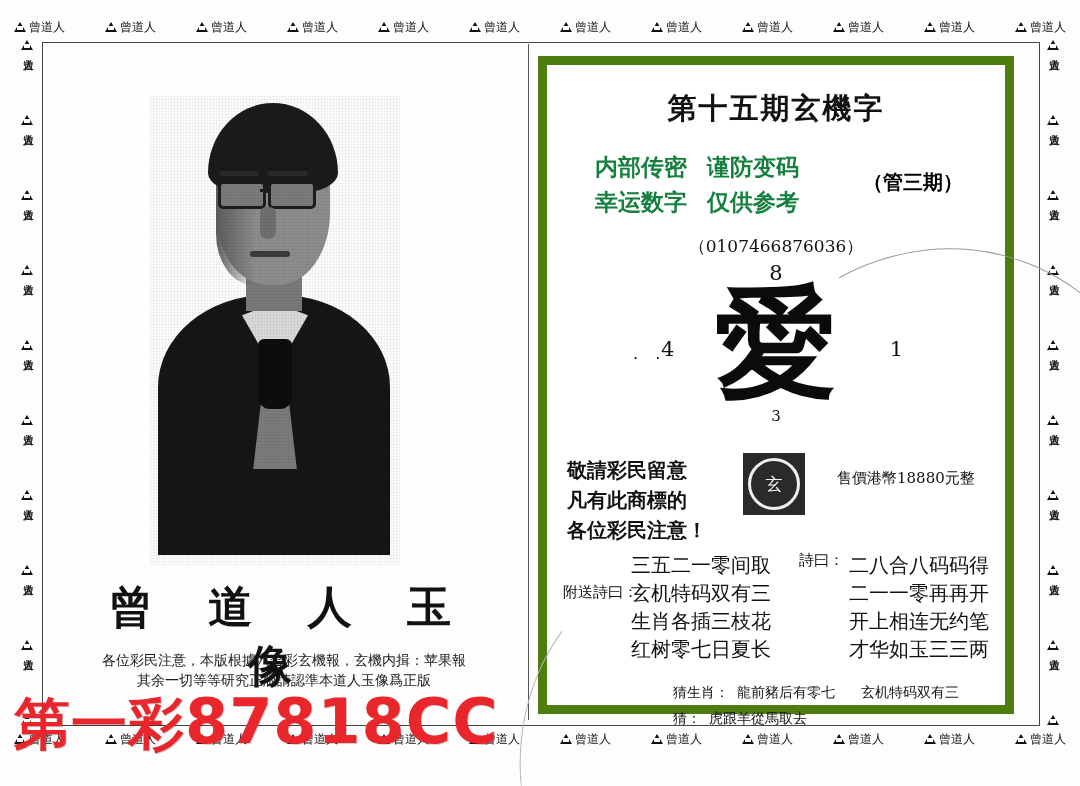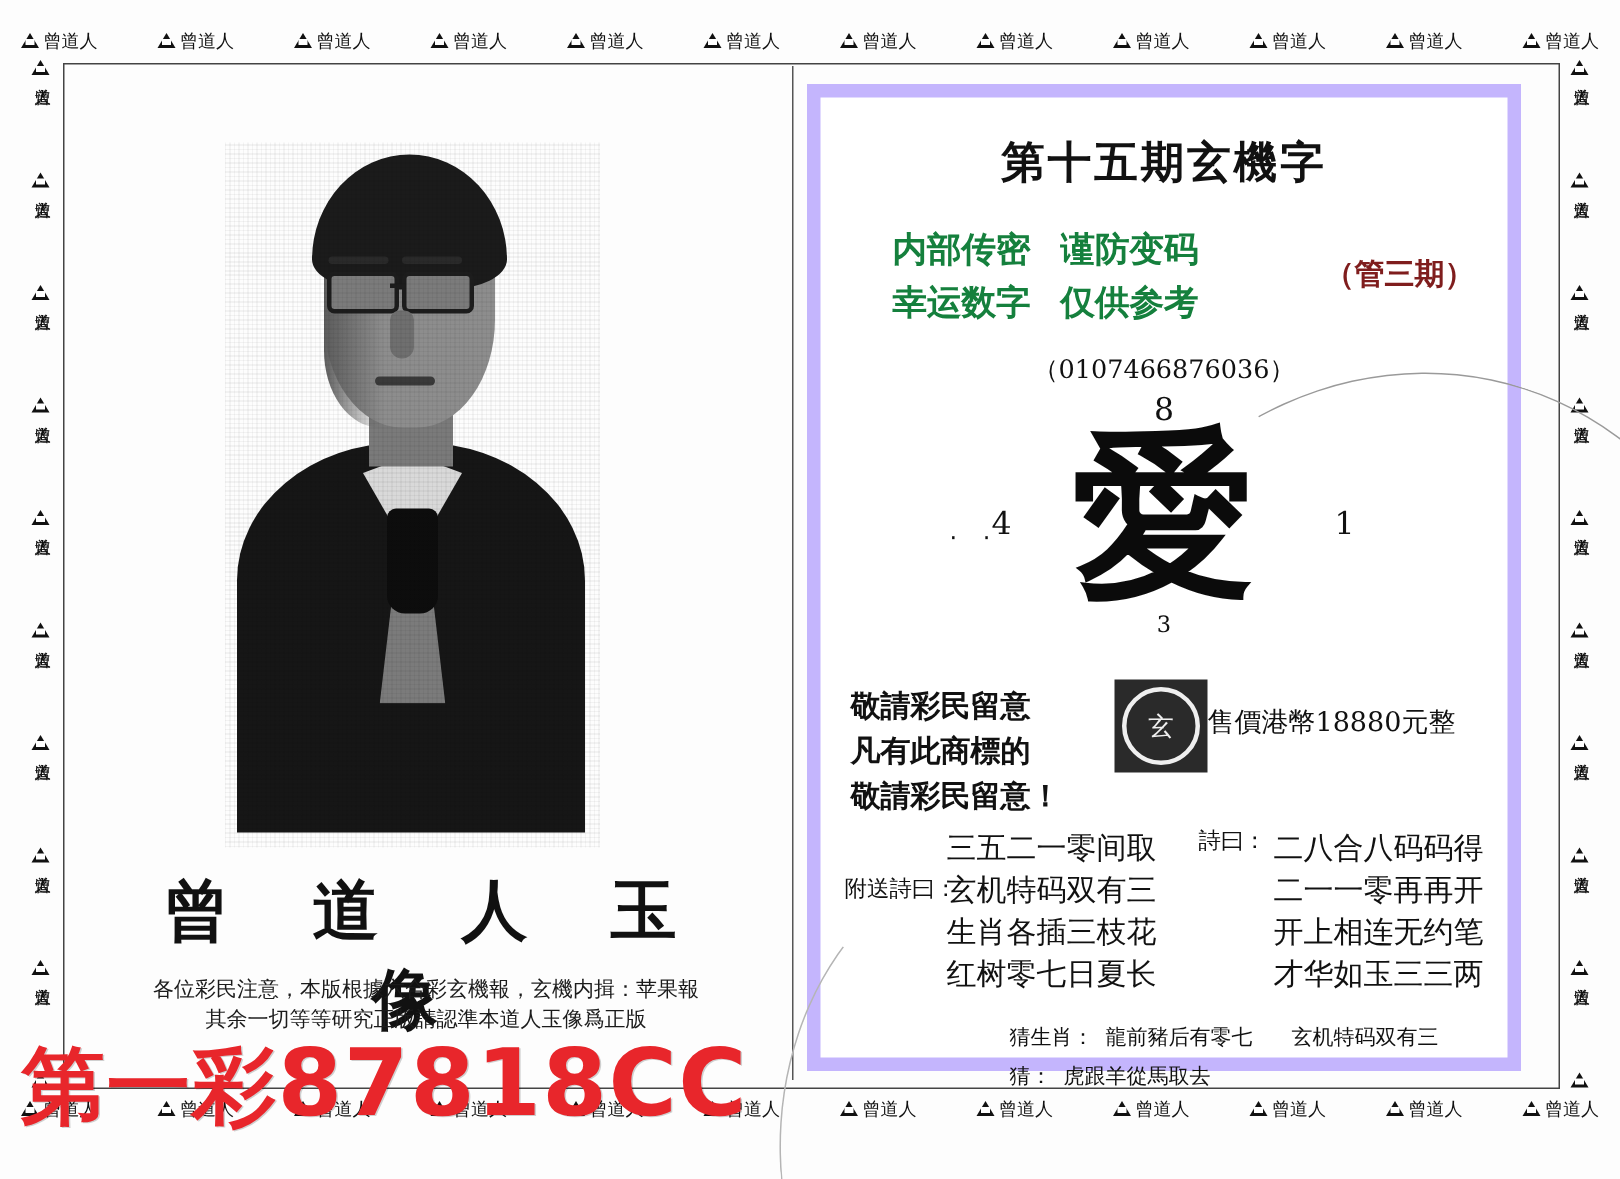--- a/index.html
+++ b/index.html
@@ -141,41 +141,41 @@
   .left-note{
     position:absolute;left:74px;top:650px;width:420px;
     font-size:14px;line-height:20px;color:#1b1b1b;
     font-family:"DejaVu Serif","Liberation Serif",serif;
     text-align:center;
   }
 
   
   .right-panel{
     position:absolute;left:538px;top:56px;width:476px;height:658px;
-    border:9px solid #c4b5fd;
+    border:9px solid #4d7c0f;
     background:#fff;
     box-sizing:border-box;
   }
   .rp-title{
     position:absolute;left:0;top:24px;width:100%;
     text-align:center;
     font-family:"DejaVu Serif","Liberation Serif",serif;
     font-weight:bold;font-size:29px;color:#111;
     letter-spacing:2px;
   }
   .rp-slogans{
     position:absolute;left:48px;top:84px;
     font-family:"DejaVu Serif","Liberation Serif",serif;
     font-weight:bold;font-size:23px;color:#15803d;line-height:35px;
   }
   .rp-slogans div span{margin-right:20px;}
   .rp-period{
-    position:absolute;right:22px;top:104px;
-    font-family:"DejaVu Serif","Liberation Serif",serif;
-    font-weight:bold;font-size:20px;color:#7f1d1d;
+    position:absolute;right:42px;top:104px;
+    font-family:"DejaVu Serif","Liberation Serif",serif;
+    font-weight:bold;font-size:20px;color:#000000;
   }
   .rp-code{
     position:absolute;left:0;top:170px;width:100%;
     text-align:center;font-size:17px;color:#111;
     font-family:"DejaVu Serif","Liberation Serif",serif;
   }
   .big-char-zone{position:absolute;left:0;top:196px;width:100%;height:180px;}
   .num-top{
     position:absolute;left:0;top:0;width:100%;text-align:center;
     font-size:21px;color:#111;font-family:"DejaVu Serif","Liberation Serif",serif;
@@ -211,21 +211,21 @@
     display:flex;align-items:center;justify-content:center;
   }
   .stamp .inner{
     width:46px;height:46px;border-radius:50%;border:3px solid #efefef;
     display:flex;align-items:center;justify-content:center;
     color:#efefef;font-size:17px;font-family:"DejaVu Serif","Liberation Serif",serif;
   }
   .price{
     position:absolute;left:258px;top:404px;
     font-family:"DejaVu Serif","Liberation Serif",serif;
-    font-size:18px;color:#111;white-space:nowrap;
+    font-size:15px;color:#111;white-space:nowrap;padding-left:32px;
   }
   .poem-label{
     position:absolute;left:16px;top:486px;
     font-size:15px;color:#111;font-family:"DejaVu Serif","Liberation Serif",serif;margin-top:32px;
   }
   .poem-label2{
     position:absolute;left:252px;top:486px;
     font-size:15px;color:#111;font-family:"DejaVu Serif","Liberation Serif",serif;
   }
   .poem-col{
@@ -511,21 +511,21 @@
       <div class="dots">· ·</div>
       <div class="num-left">4</div>
       <div class="num-right">1</div>
       <div class="big-char">愛</div>
       <div class="num-bottom">3</div>
     </div>
 
     <div class="attention">
       <div>敬請彩民留意</div>
       <div>凡有此商標的</div>
-      <div>敬請彩民留意！</div>
+      <div>各位彩民注意！</div>
     </div>
 
     <div class="stamp">
       <div class="inner">玄</div>
     </div>
     <div class="price">售價港幣18880元整</div>
 
     <div class="poem-label">附送詩曰：</div>
     <div class="poem-col a">
       <div>三五二一零间取</div>

